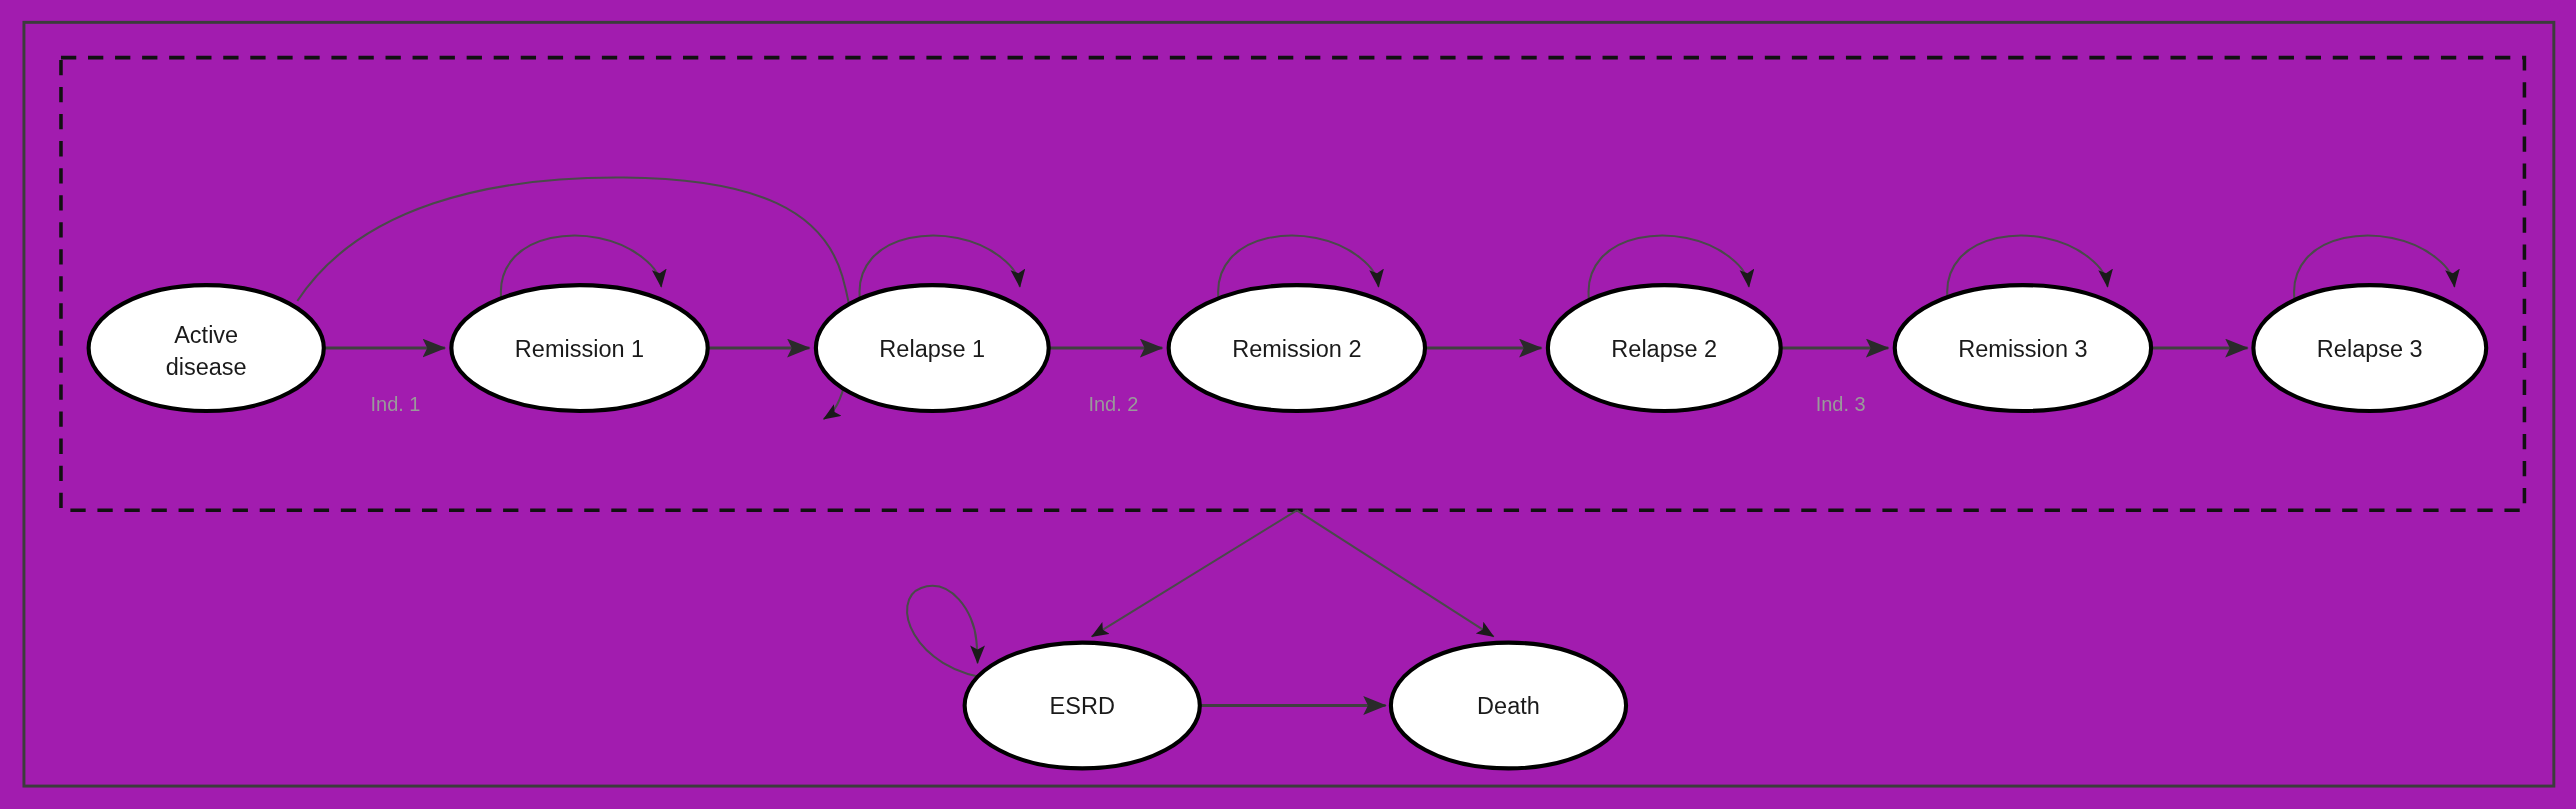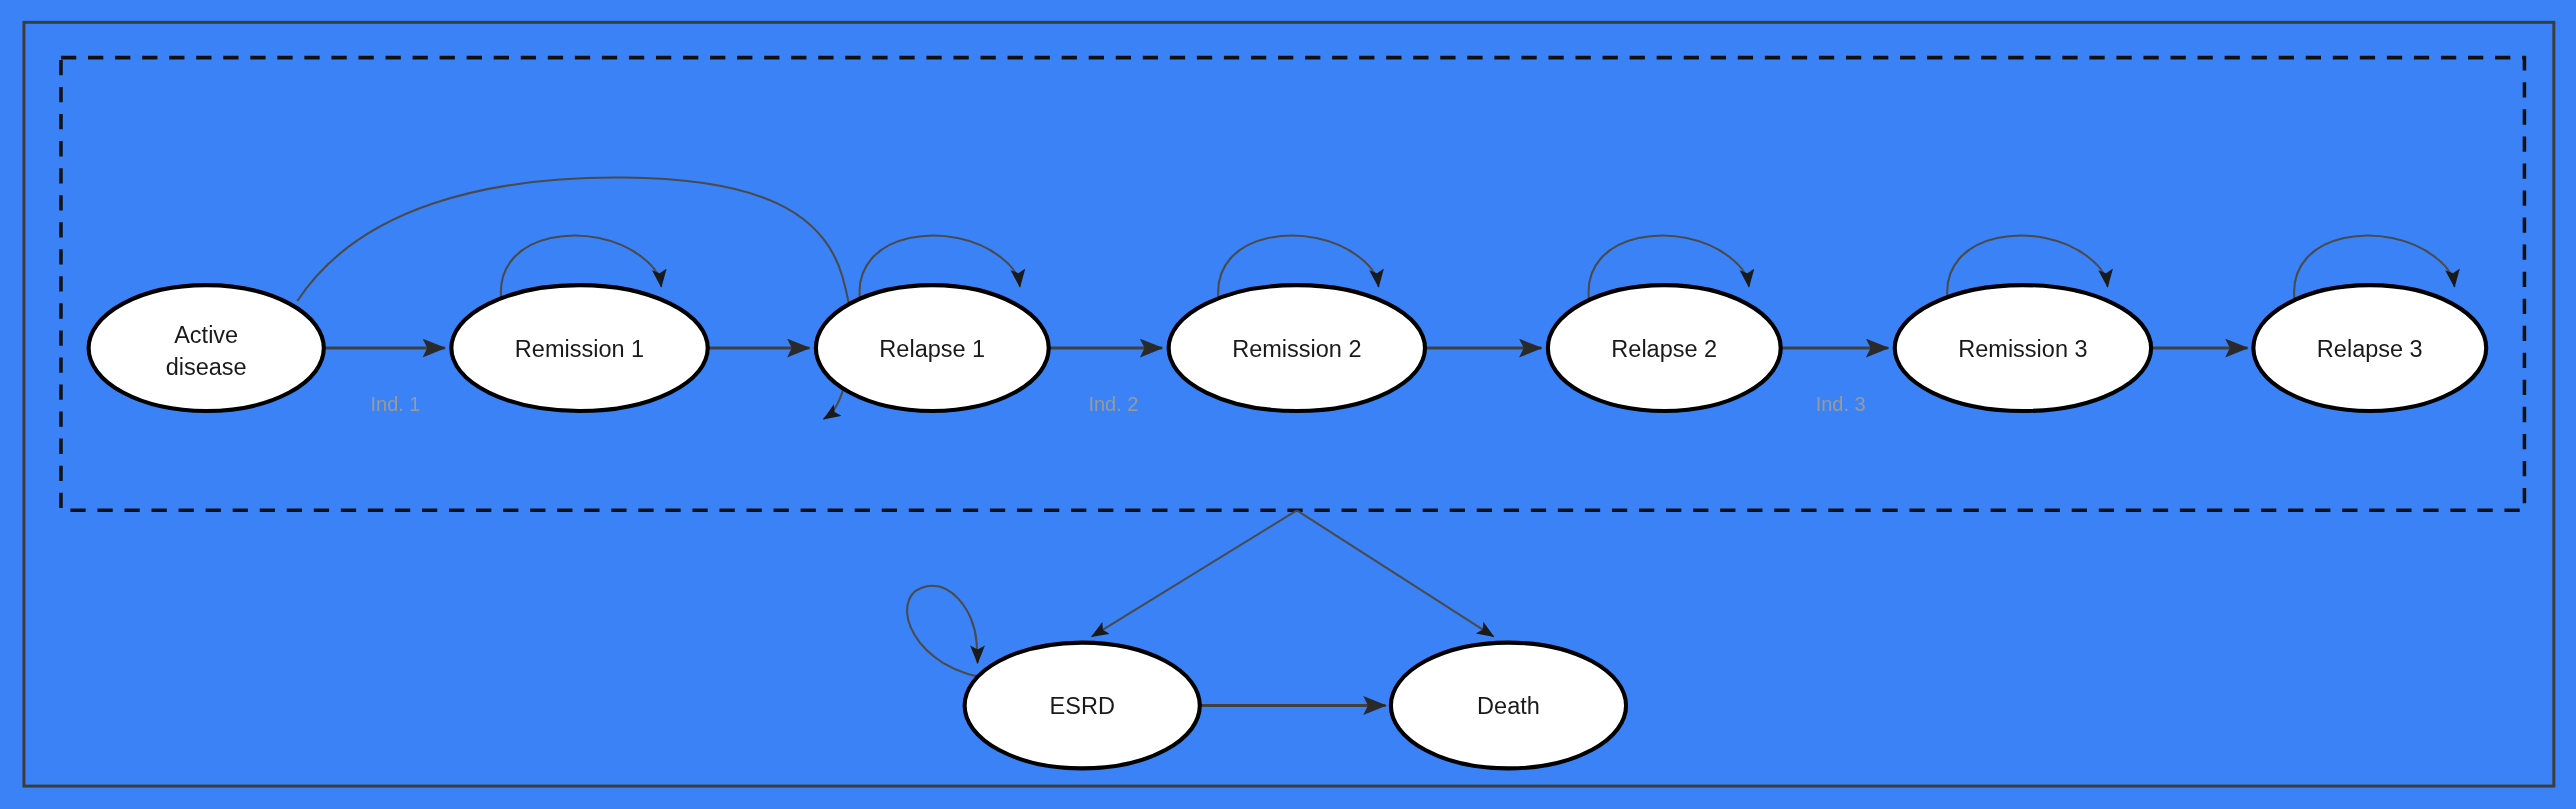--- a/index.html
+++ b/index.html
@@ -4,21 +4,21 @@
 <style>
   html, body {
     margin: 0;
     padding: 0;
     background: #ffffff;
   }
   #canvas {
     position: relative;
     width: 2576px;
     height: 809px;
-    background: #3b82f6;
+    background: #a21caf;
     font-family: "Liberation Sans", sans-serif;
     overflow: hidden;
   }
   #diagram-svg {
     position: absolute;
     top: 0;
     left: 0;
     width: 2576px;
     height: 809px;
   }

